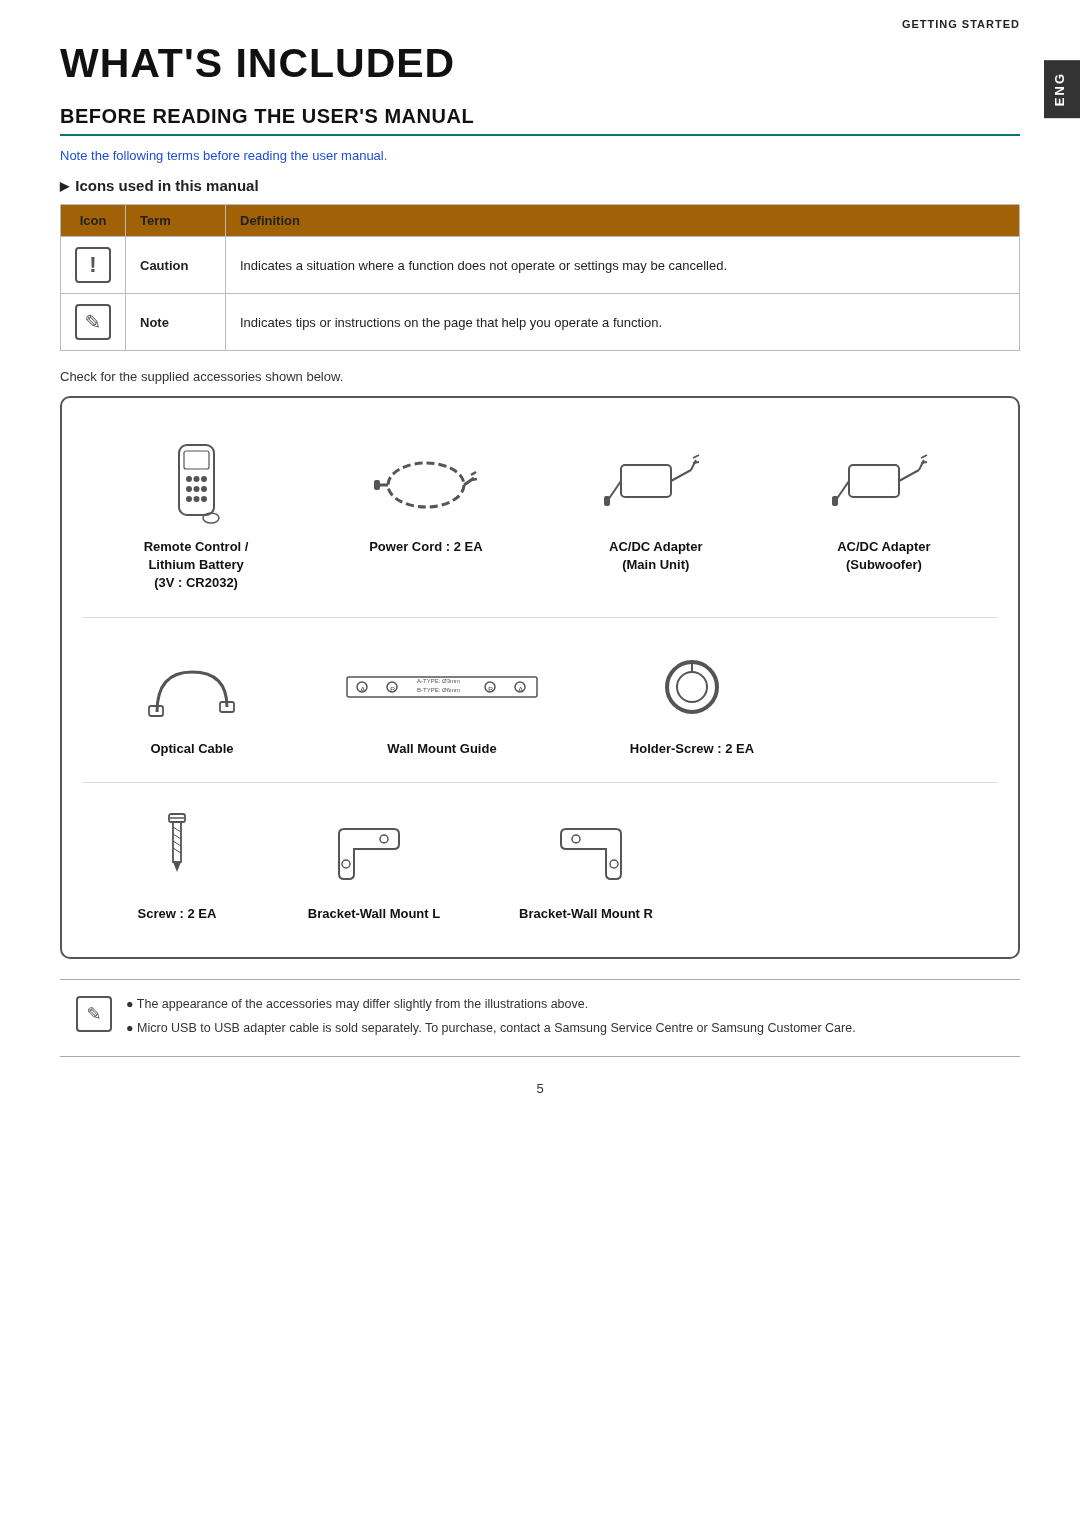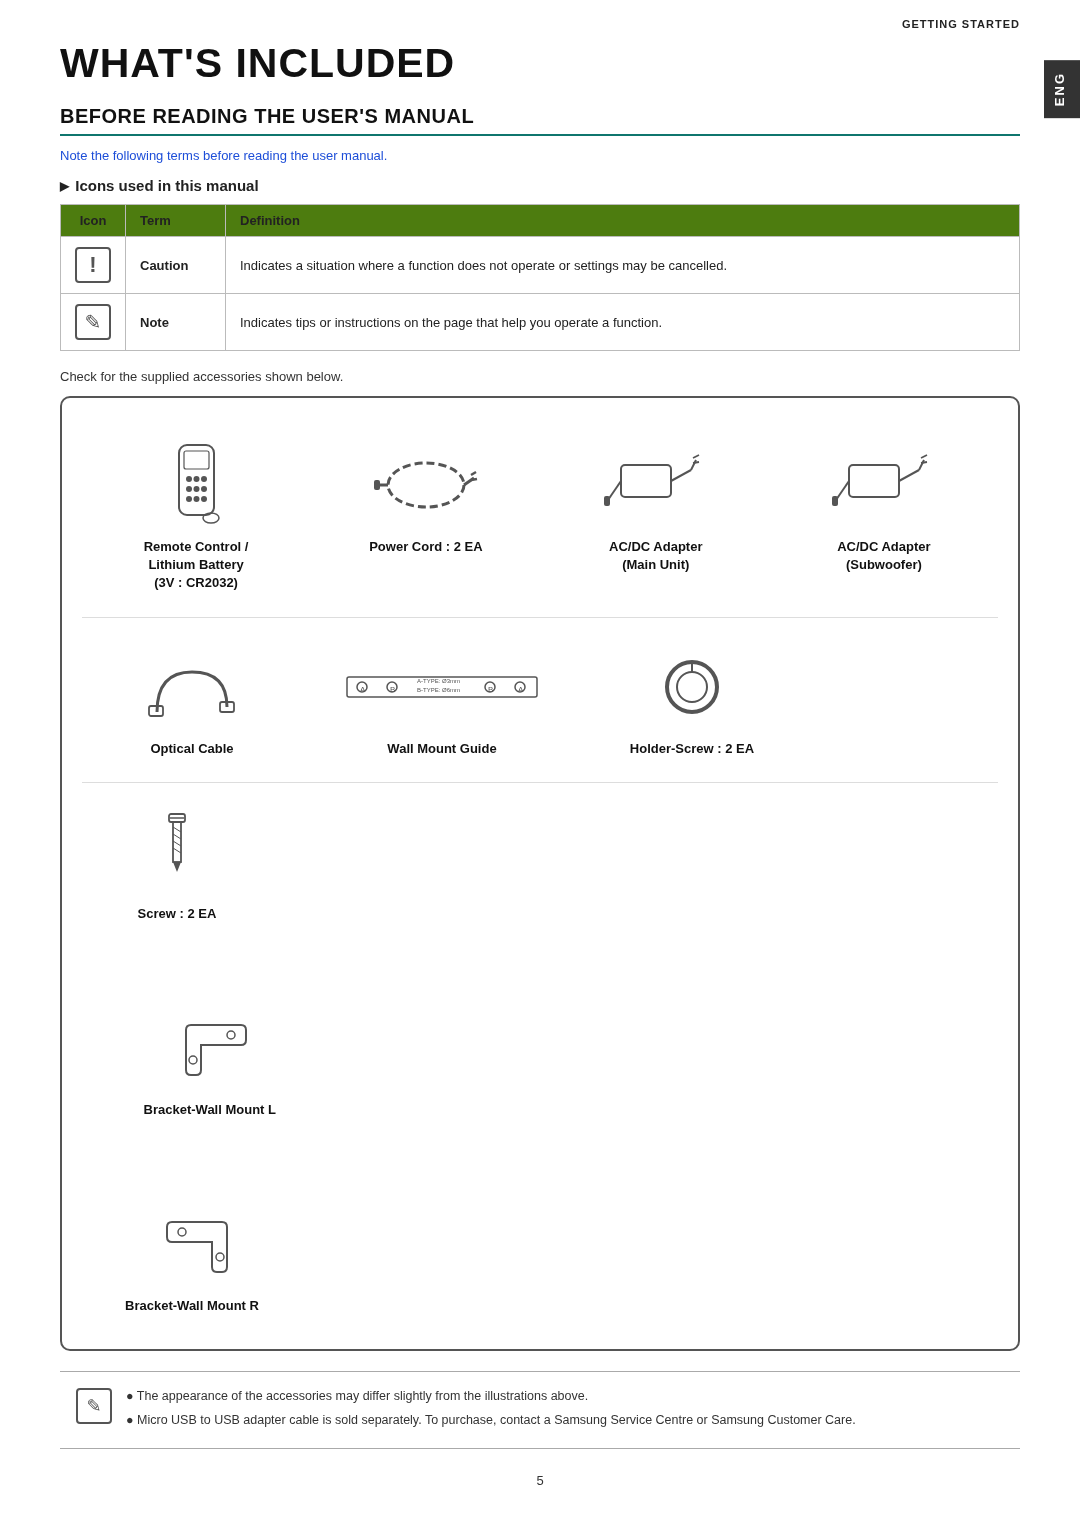--- a/index.html
+++ b/index.html
@@ -83,21 +83,21 @@
     }
 
     
     .icons-table {
       width: 100%;
       border-collapse: collapse;
       margin-bottom: 18px;
       font-size: 13px;
     }
     .icons-table th {
-      background: #4d7c0f;
+      background: #a16207;
       font-weight: bold;
       padding: 8px 14px;
       border: 1px solid #bbb;
       text-align: left;
     }
     .icons-table td {
       padding: 10px 14px;
       border: 1px solid #bbb;
       vertical-align: middle;
     }
@@ -402,21 +402,21 @@
           </svg>
         </div>
         <div class="accessory-label">
           <strong>Holder-Screw : 2 EA</strong>
         </div>
       </div>
     </div>
 
     <hr style="border:none; border-top:1px solid #ddd; margin: 6px 0;">
 
-    <div class="accessories-grid-row" style="justify-content: flex-start; gap: 64px; padding-left: 20px; flex-direction: column;">
+    <div class="accessories-grid-row" style="justify-content: flex-start; gap: 32px; padding-left: 20px;">
 
       <div class="accessory-item" style="width:150px;">
         <div class="accessory-image">
           <svg width="40" height="80" viewBox="0 0 40 80">
 
             <rect x="12" y="2" width="16" height="8" rx="2" fill="none" stroke="#555" stroke-width="1.8"></rect>
             <line x1="13" y1="6" x2="27" y2="6" stroke="#555" stroke-width="1.5"></line>
             <rect x="16" y="10" width="8" height="40" fill="none" stroke="#555" stroke-width="1.8"></rect>
 
             <line x1="16" y1="15" x2="24" y2="20" stroke="#555" stroke-width="1"></line>
@@ -424,21 +424,21 @@
             <line x1="16" y1="29" x2="24" y2="34" stroke="#555" stroke-width="1"></line>
             <line x1="16" y1="36" x2="24" y2="41" stroke="#555" stroke-width="1"></line>
             <polygon points="16,50 24,50 20,60" fill="#555"></polygon>
           </svg>
         </div>
         <div class="accessory-label">
           <strong>Screw : 2 EA</strong>
         </div>
       </div>
 
-      <div class="accessory-item" style="width:180px;align-items:flex-end;">
+      <div class="accessory-item" style="width:180px;">
         <div class="accessory-image">
           <svg width="100" height="75" viewBox="0 0 100 75">
 
             <path d="M15,60 L15,20 Q15,15 20,15 L70,15 Q75,15 75,20 L75,30 Q75,35 70,35 L30,35 L30,60 Q30,65 25,65 L20,65 Q15,65 15,60Z" fill="none" stroke="#555" stroke-width="2"></path>
             <circle cx="60" cy="25" r="4" fill="none" stroke="#555" stroke-width="1.5"></circle>
             <circle cx="22" cy="50" r="4" fill="none" stroke="#555" stroke-width="1.5"></circle>
           </svg>
         </div>
         <div class="accessory-label">
           <strong>Bracket-Wall Mount L</strong>

